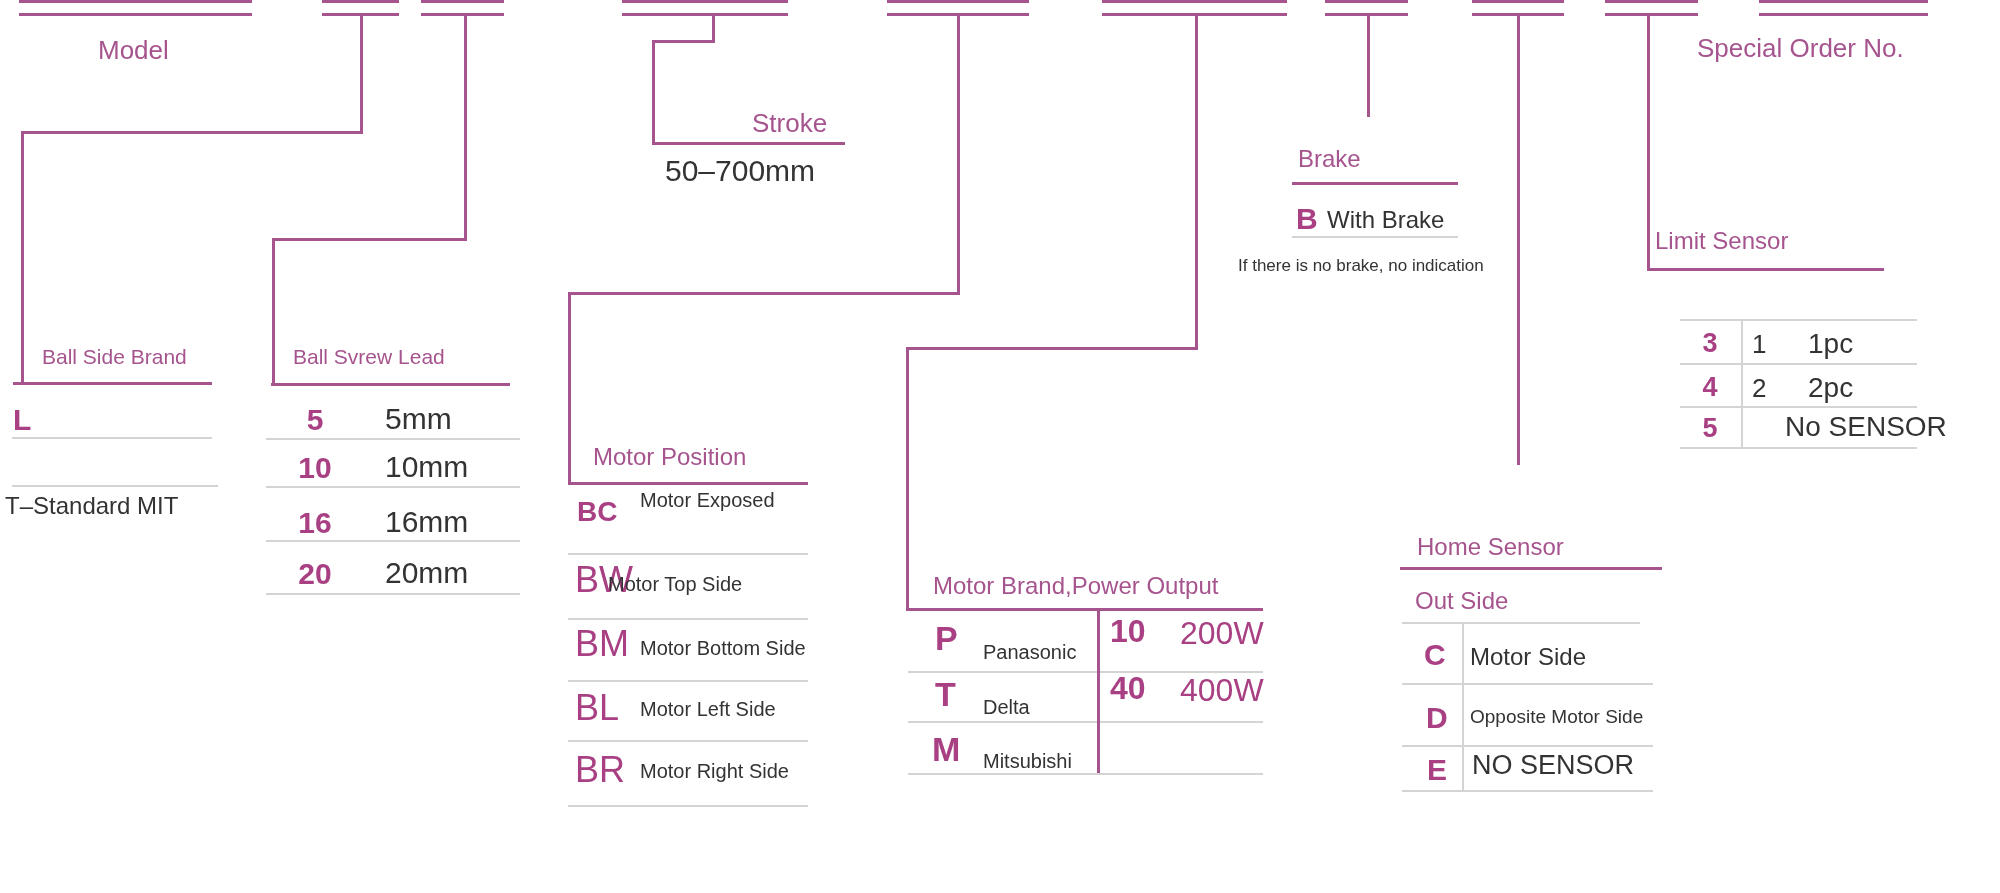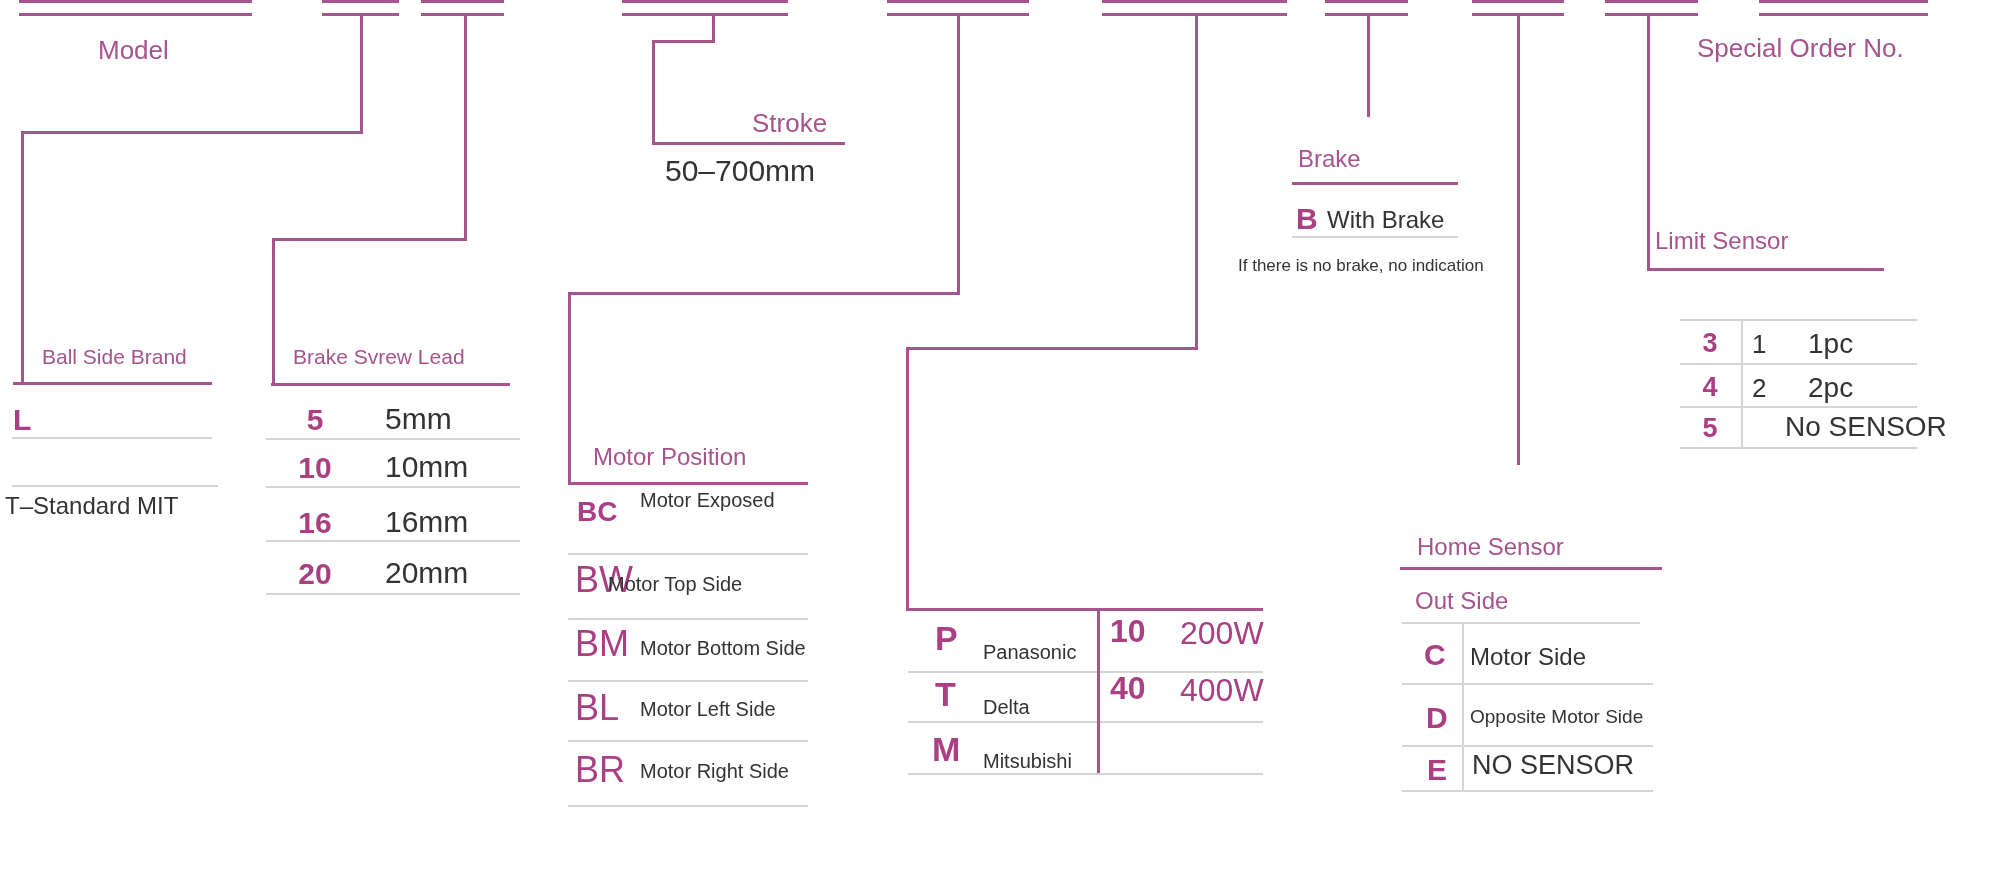--- a/index.html
+++ b/index.html
@@ -49,21 +49,21 @@
   <div class="t acc" style="left:42px;top:345px;font-size:21px;">Ball Side Brand</div>
   <div class="t code" style="left:13px;top:403px;font-size:30px;">L</div>
   <div class="gl" style="left:12px;top:437px;width:200px;height:2px;"></div>
   <div class="t dk" style="left:5px;top:449px;font-size:24px;margin-top:44px;">T–Standard MIT</div>
   <div class="gl" style="left:12px;top:485px;width:206px;height:2px;"></div>
 
   <div class="ln" style="left:464px;top:13px;width:3px;height:228px;"></div>
   <div class="ln" style="left:272px;top:238px;width:195px;height:3px;"></div>
   <div class="ln" style="left:272px;top:238px;width:3px;height:148px;"></div>
   <div class="ln" style="left:271px;top:383px;width:239px;height:3px;"></div>
-  <div class="t acc" style="left:293px;top:345px;font-size:21px;">Brake Svrew Lead</div>
+  <div class="t acc" style="left:293px;top:345px;font-size:21px;">Ball Svrew Lead</div>
 
   <div class="t code" style="left:290px;top:403px;width:50px;text-align:center;font-size:30px;">5</div>
   <div class="t dk" style="left:385px;top:402px;font-size:30px;">5mm</div>
   <div class="gl" style="left:266px;top:438px;width:254px;height:2px;"></div>
   <div class="t code" style="left:290px;top:451px;width:50px;text-align:center;font-size:30px;">10</div>
   <div class="t dk" style="left:385px;top:450px;font-size:30px;">10mm</div>
   <div class="gl" style="left:266px;top:486px;width:254px;height:2px;"></div>
   <div class="t code" style="left:290px;top:506px;width:50px;text-align:center;font-size:30px;">16</div>
   <div class="t dk" style="left:385px;top:505px;font-size:30px;">16mm</div>
   <div class="gl" style="left:266px;top:540px;width:254px;height:2px;"></div>
@@ -97,20 +97,21 @@
   <div class="t dk" style="left:640px;top:698px;font-size:20px;">Motor Left Side</div>
   <div class="gl" style="left:568px;top:740px;width:240px;height:2px;"></div>
   <div class="t big" style="left:575px;top:750px;font-size:36px;">BR</div>
   <div class="t dk" style="left:640px;top:760px;font-size:20px;">Motor Right Side</div>
   <div class="gl" style="left:568px;top:805px;width:240px;height:2px;"></div>
 
   <div class="ln" style="left:1195px;top:13px;width:3px;height:337px;"></div>
   <div class="ln" style="left:906px;top:347px;width:292px;height:3px;"></div>
   <div class="ln" style="left:906px;top:347px;width:3px;height:264px;"></div>
   <div class="ln" style="left:906px;top:608px;width:357px;height:3px;"></div>
+  <div class="t acc" style="left:933px;top:573px;font-size:24px;">Motor Brand,Power Output</div>
 
   <div class="t code" style="left:935px;top:620px;font-size:34px;">P</div>
   <div class="t dk" style="left:983px;top:641px;font-size:20px;">Panasonic</div>
   <div class="gl" style="left:908px;top:671px;width:355px;height:2px;"></div>
   <div class="t code" style="left:935px;top:676px;font-size:34px;">T</div>
   <div class="t dk" style="left:983px;top:696px;font-size:20px;">Delta</div>
   <div class="gl" style="left:908px;top:721px;width:355px;height:2px;"></div>
   <div class="t code" style="left:932px;top:731px;font-size:34px;">M</div>
   <div class="t dk" style="left:983px;top:750px;font-size:20px;">Mitsubishi</div>
   <div class="gl" style="left:908px;top:773px;width:355px;height:2px;"></div>

